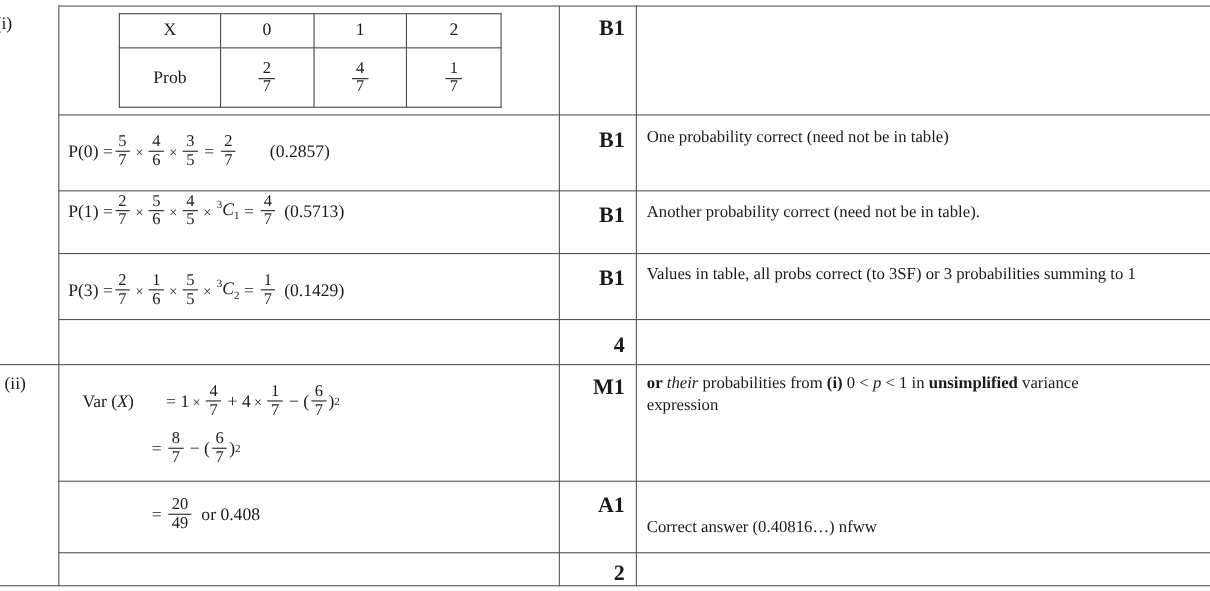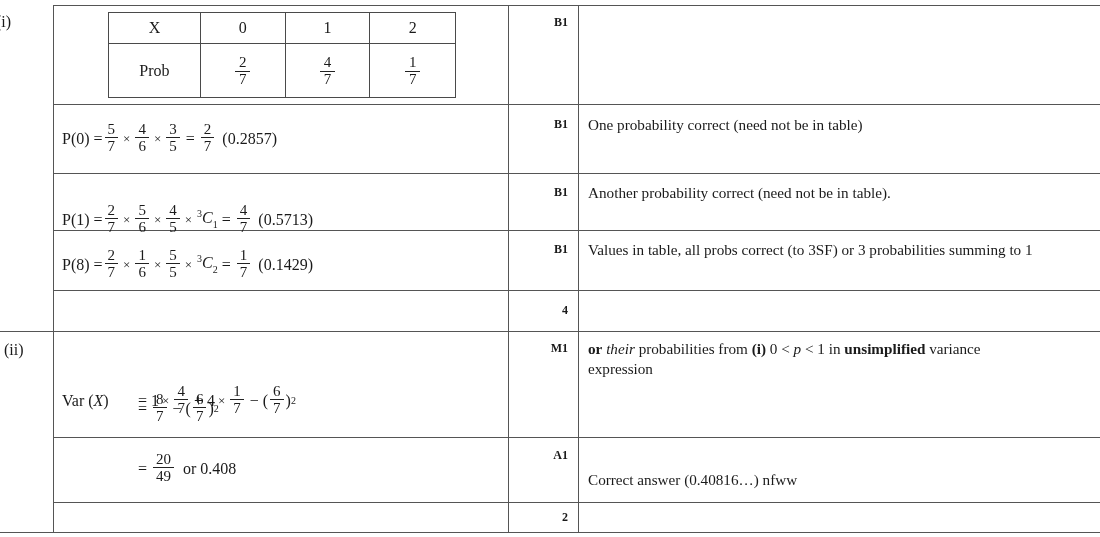--- a/index.html
+++ b/index.html
@@ -26,21 +26,21 @@
 
   .qlabel{
     font-size:16px;
     font-weight:400;
     color:#1a1a1a;
     line-height:1;
   }
 
   .markcode{
     font-weight:bold;
-    font-size:12px;
+    font-size:20px;
     text-align:right;
     line-height:1;
   }
 
   .comment{
     font-size:15.2px;
     line-height:1.30;
     color:#1a1a1a;
   }
   .comment b{font-weight:bold;}
@@ -166,24 +166,24 @@
     <span class="opx">×</span>
     <span class="frac">
         <span class="num">3</span>
         <span class="den">5</span>
       </span>
     <span class="op">=</span>
     <span class="frac">
         <span class="num">2</span>
         <span class="den">7</span>
       </span>
-    <span style="padding-left:6px;">(0.2857)</span>
-  </div>
-
-  <div class="cell math" style="left:62px;top:203px;text-align:right;">
+    <span style="padding-left:6px;margin-left:23px;">(0.2857)</span>
+  </div>
+
+  <div class="cell math" style="left:62px;top:176px;text-align:right;">
     <span>P(1) =</span>
     <span class="frac">
         <span class="num">2</span>
         <span class="den">7</span>
       </span>
     <span class="opx">×</span>
     <span class="frac">
         <span class="num">5</span>
         <span class="den">6</span>
       </span>
@@ -198,21 +198,21 @@
     </span>
     <span class="op">=</span>
     <span class="frac">
         <span class="num">4</span>
         <span class="den">7</span>
       </span>
     <span style="padding-left:6px;">(0.5713)</span>
   </div>
 
   <div class="cell math" style="left:62px;top:248px;">
-    <span>P(8) =</span>
+    <span>P(3) =</span>
     <span class="frac">
         <span class="num">2</span>
         <span class="den">7</span>
       </span>
     <span class="opx">×</span>
     <span class="frac">
         <span class="num">1</span>
         <span class="den">6</span>
       </span>
     <span class="opx">×</span>
@@ -240,21 +240,21 @@
 
 
   <div class="cell comment" style="left:588px;top:115px;width:505px;">One probability correct (need not be in table)</div>
 
   <div class="cell comment" style="left:588px;top:183px;width:505px;">Another probability correct (need not be in table).</div>
 
   <div class="cell comment" style="left:588px;top:240px;width:505px;">Values in table, all probs correct (to 3SF) or 3 probabilities summing to 1</div>
 
   <div class="cell qlabel" style="left:4px;top:342px;width:55px;">(ii)</div>
 
-  <div class="cell math" style="left:62px;top:349px;margin-top:35px;">
+  <div class="cell math" style="left:75px;top:349px;">
     <span style="min-width:72px;display:inline-block;">Var (<span class="it">X</span>)</span>
     <span class="op">=</span>
     <span>1</span>
     <span class="opx">×</span>
     <span class="frac">
         <span class="num">4</span>
         <span class="den">7</span>
       </span>
     <span class="op">+</span>
     <span>4</span>

